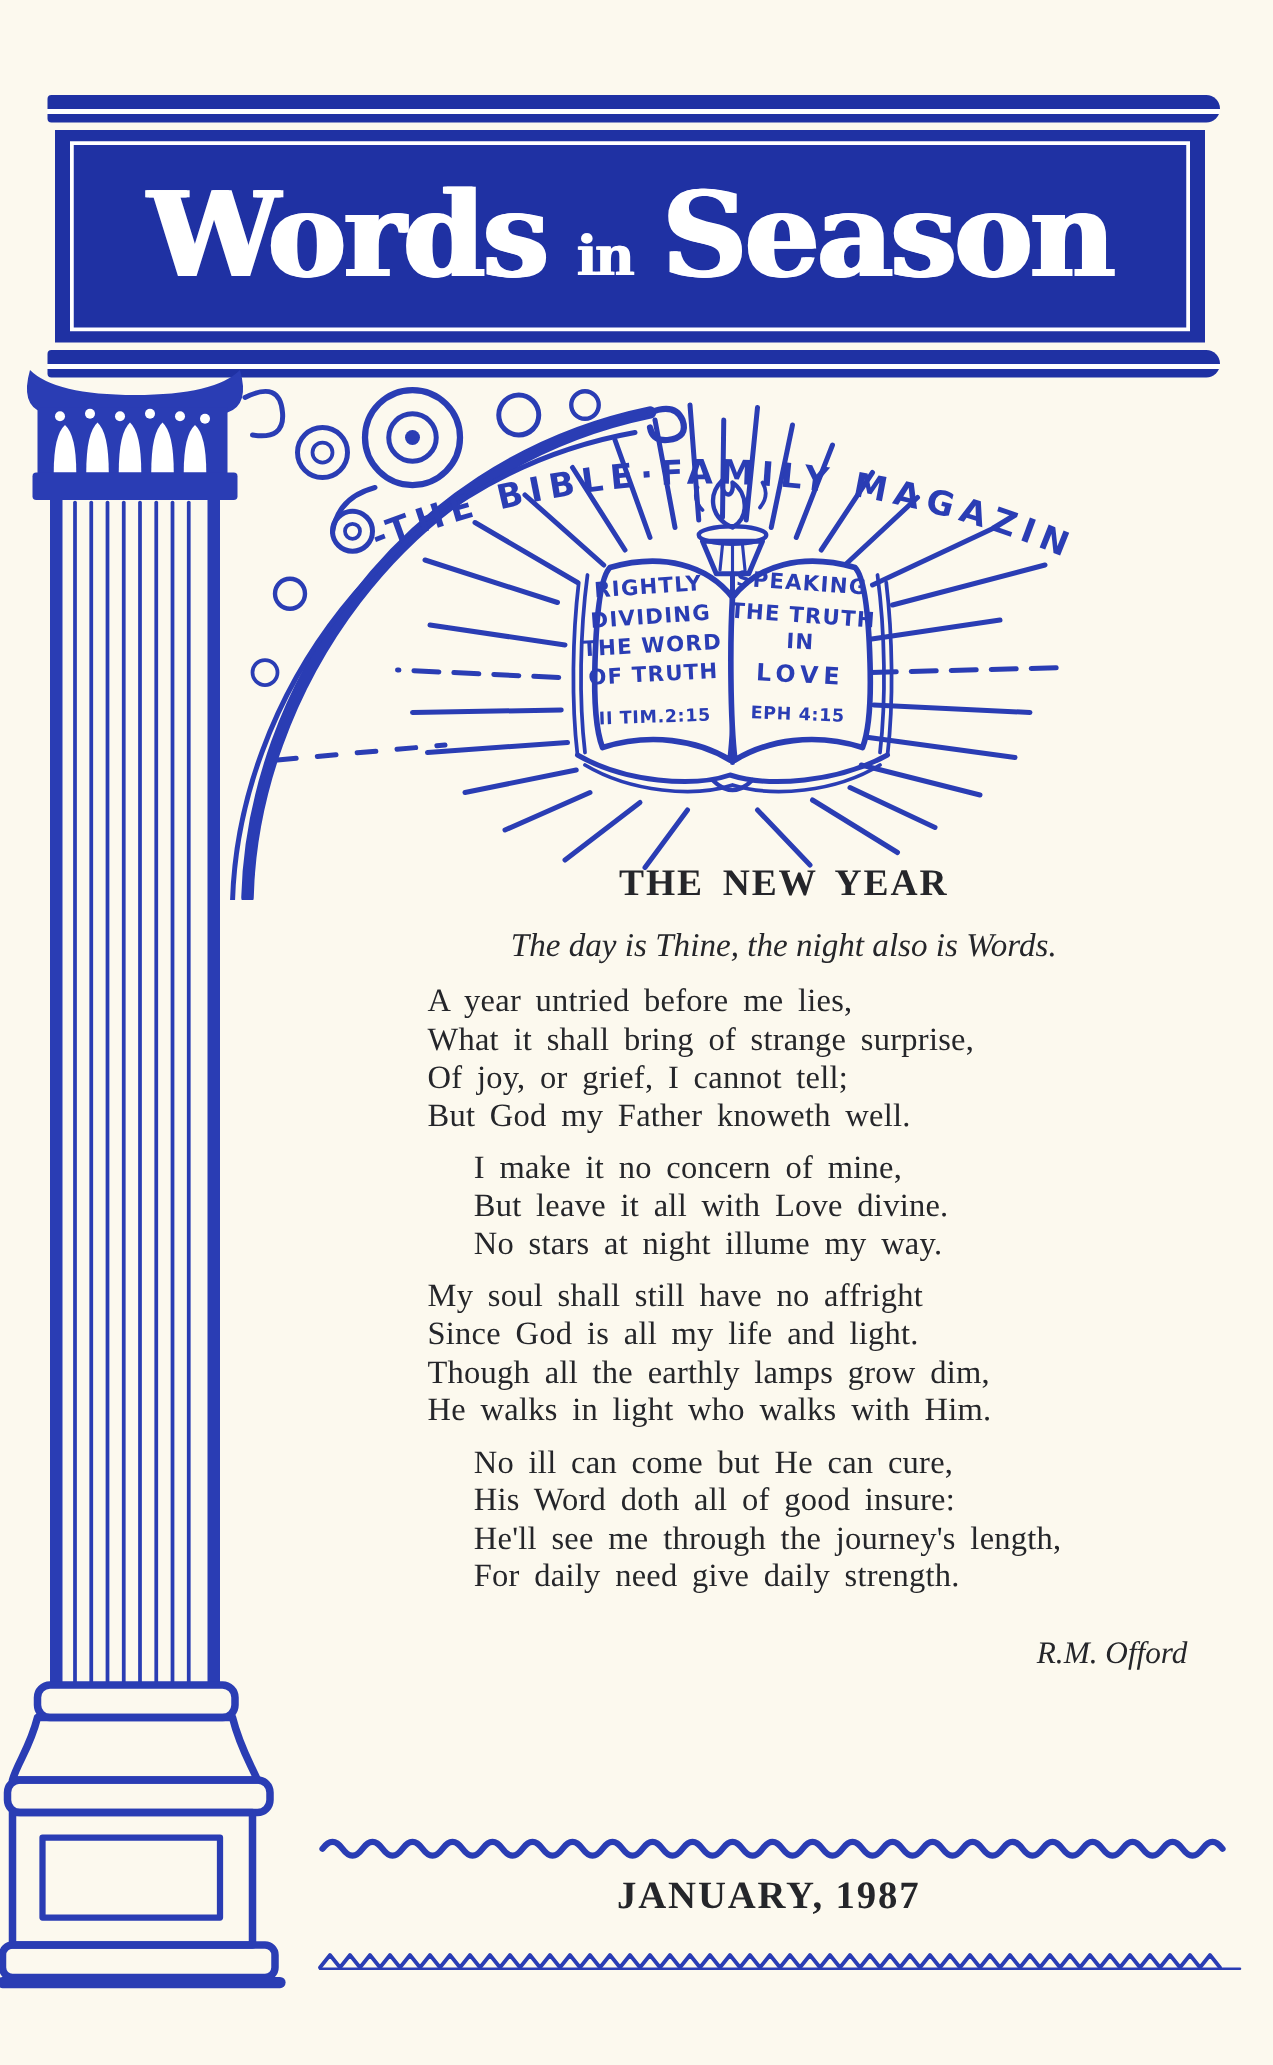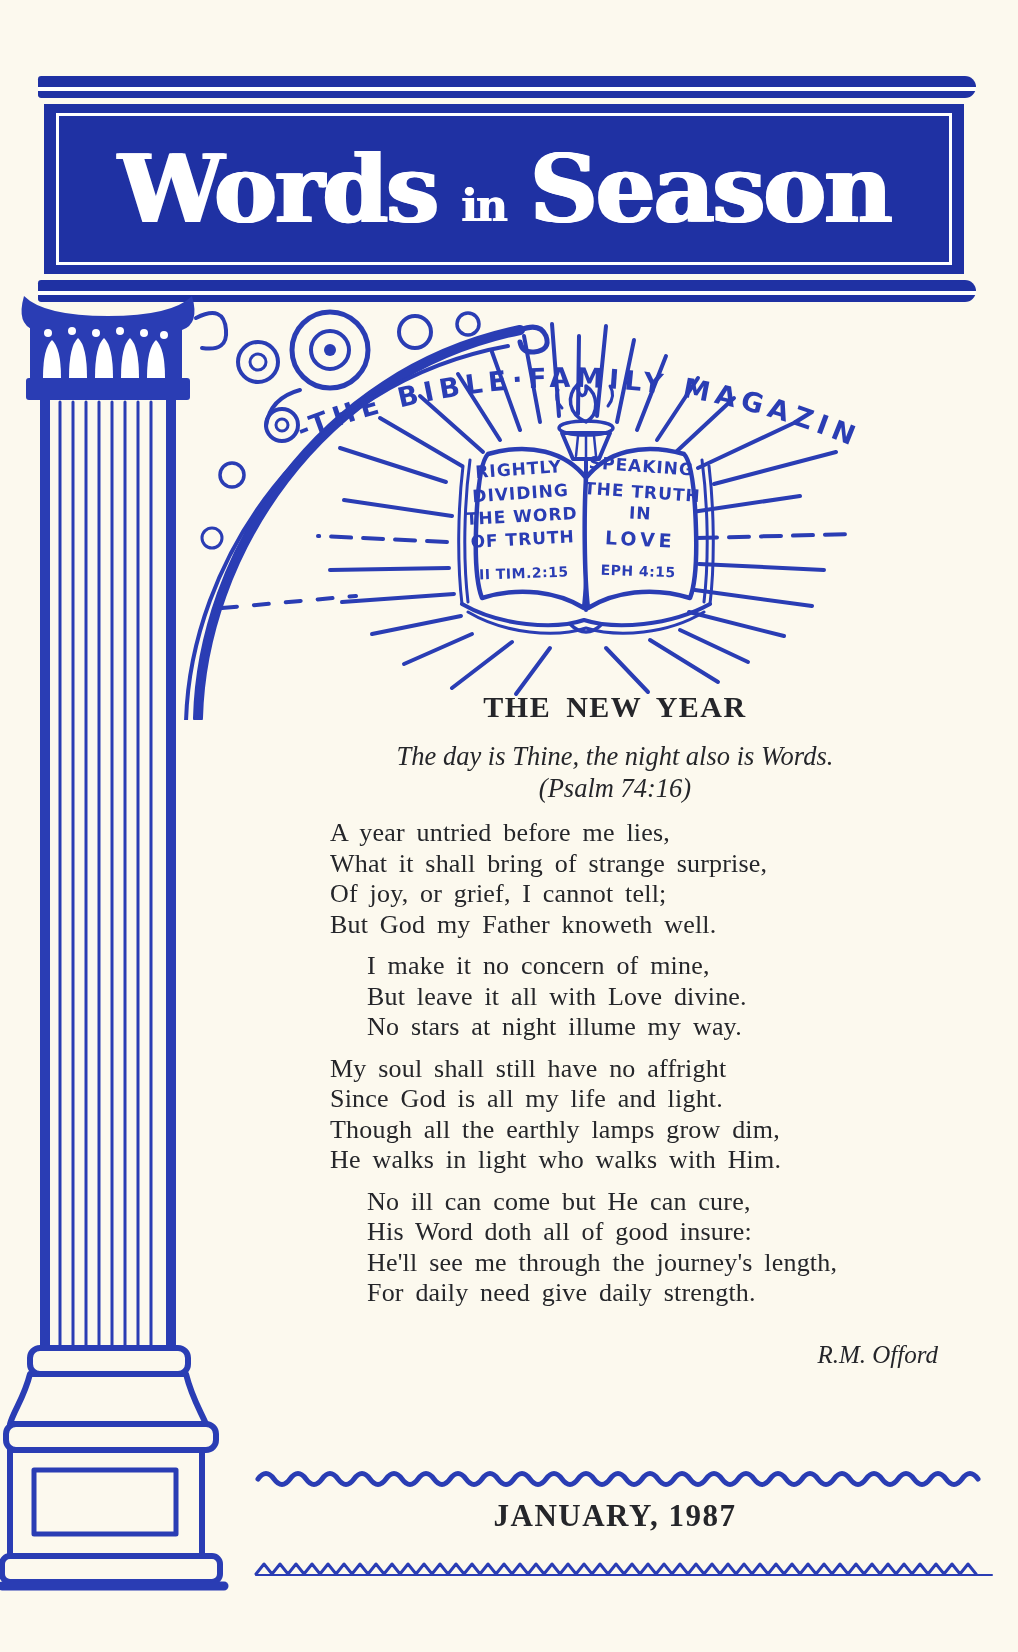--- a/index.html
+++ b/index.html
@@ -53,21 +53,21 @@
     fill:var(--line-blue);text-anchor:middle;letter-spacing:1px;
   }
   .booktext.ref{font-size:14px;letter-spacing:0.5px;}
   .booktext.love{font-size:19px;letter-spacing:4px;}
   .arctext{
     font-family:"DejaVu Sans", sans-serif;font-weight:bold;font-size:27px;
     fill:var(--line-blue);letter-spacing:5.5px;
   }
 
   
-  #poem{position:absolute;left:330px;top:690px;width:570px;color:var(--text-ink);}
+  #poem{position:absolute;left:342px;top:690px;width:570px;color:var(--text-ink);}
   #poem-title{
     text-align:center;font-weight:bold;font-size:30px;letter-spacing:1.5px;word-spacing:6px;
   }
   #epigraph{margin-top:16px;text-align:center;font-style:italic;font-size:26.5px;line-height:32px;}
   .stanza{margin-top:11px;font-size:26px;line-height:30.5px;word-spacing:5px;letter-spacing:0.2px;}
   .stanza.first{margin-top:14px;}
   .stanza.indented{padding-left:37px;}
   #attribution{
     margin-top:32px;margin-right:-38px;text-align:right;
     font-style:italic;font-size:25px;
@@ -236,21 +236,20 @@
       <rect class="ln" x="34" y="1180" width="142" height="64" stroke-width="5"></rect>
       <rect class="ln" x="2" y="1266" width="218" height="26" rx="8" stroke-width="6"></rect>
       <line class="ln" x1="2" y1="1296" x2="224" y2="1296" stroke-width="9"></line>
     </g>
   </svg>
 
   <div id="poem">
     <div id="poem-title">THE NEW YEAR</div>
     <div id="epigraph">
       <div>The day is Thine, the night also is Words.</div>
-      <div>(Psalm 74:16)</div>
     </div>
     <div class="stanza first">
       <div>A year untried before me lies,</div>
       <div>What it shall bring of strange surprise,</div>
       <div>Of joy, or grief, I cannot tell;</div>
       <div>But God my Father knoweth well.</div>
     </div>
     <div class="stanza indented">
       <div>I make it no concern of mine,</div>
       <div>But leave it all with Love divine.</div>

